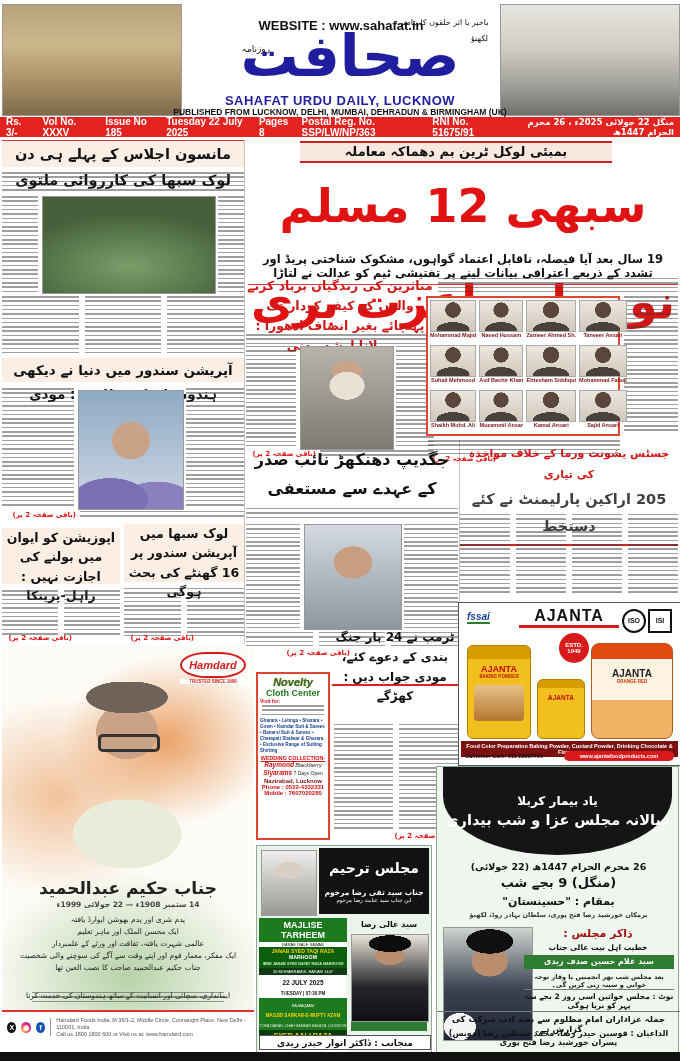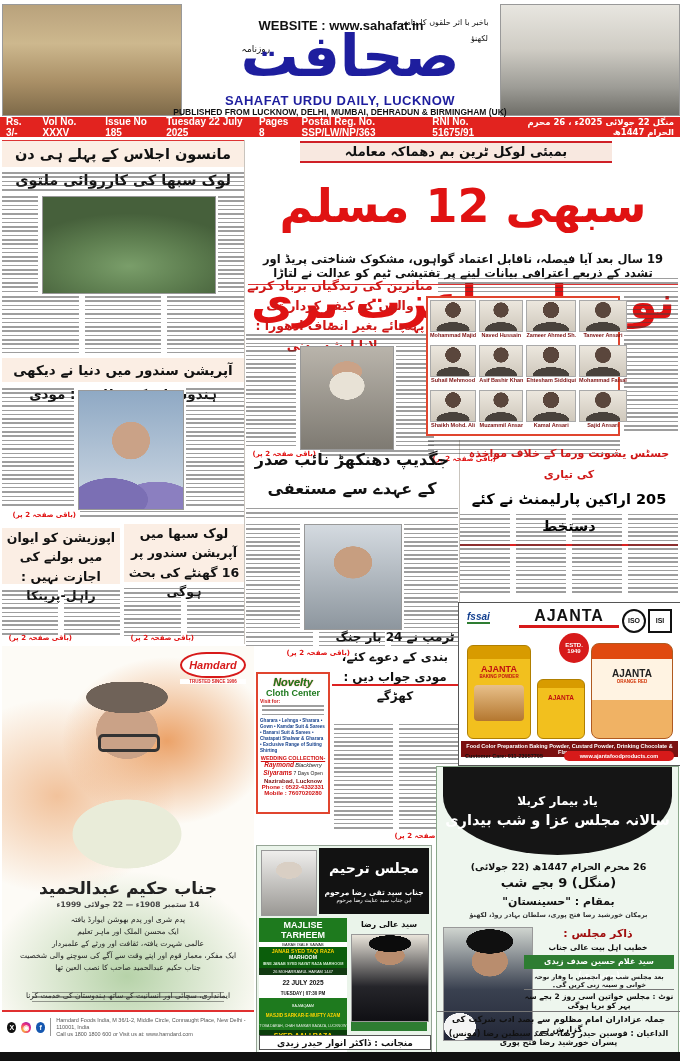--- a/index.html
+++ b/index.html
@@ -219,21 +219,21 @@
   <div class="abs ftx" style="left:404px;top:524px;width:54px;height:104px;"></div>
   <div class="abs cols" style="left:246px;top:632px;width:212px;height:16px;">
       <i></i>
       <i></i>
       <i></i>
     </div>
   <div class="abs note urdu" style="left:284px;top:649px;width:66px;">(باقی صفحہ 2 پر)</div>
 
   <div class="abs" style="left:460px;top:444px;width:218px;text-align:center;border-bottom:2px solid #d22;padding-bottom:3px;">
     <div class="urdu hd" style="font-size:11px;color:#d01818;line-height:1.9;">جسٹس یشونت ورما کے خلاف مواخذہ کی تیاری</div>
-    <div class="urdu hd" style="font-size:14.5px;color:#000000;line-height:1.9;">205 اراکین پارلیمنٹ نے کئے دستخط</div>
+    <div class="urdu hd" style="font-size:14.5px;color:#404040;line-height:1.9;">205 اراکین پارلیمنٹ نے کئے دستخط</div>
   </div>
   <div class="abs cols" style="left:460px;top:514px;width:218px;height:82px;">
       <i></i>
       <i></i>
       <i></i>
       <i></i>
     </div>
 
   <div class="abs ajanta" style="left:458px;top:602px;width:221px;height:162px;">
     <div class="abs" style="left:8px;top:8px;font-size:10px;font-weight:bold;font-style:italic;color:#123f8f;border-bottom:2px solid #2e7d32;">fssai</div>
@@ -261,21 +261,21 @@
     <div class="abs pill" style="right:6px;top:148px;width:110px;font-size:5.5px;padding:2px 0;">www.ajantafoodproducts.com</div>
   </div>
 
   <div class="abs urdu hd" style="left:332px;top:628px;width:126px;height:56px;font-size:12px;line-height:1.65;border-bottom:2px solid #d22;">ٹرمپ نے 24 بار جنگ بندی کے دعوے کئے، مودی جواب دیں : کھڑگے</div>
   <div class="abs cols" style="left:334px;top:724px;width:124px;height:108px;">
       <i></i>
       <i></i>
     </div>
   <div class="abs note urdu" style="left:392px;top:832px;width:66px;">(باقی صفحہ 2 پر)</div>
 
-  <div class="abs novelty" style="left:256px;top:672px;width:74px;height:142px;box-sizing:border-box;padding:2px;text-align:center;overflow:hidden;">
+  <div class="abs novelty" style="left:256px;top:672px;width:74px;height:168px;box-sizing:border-box;padding:2px;text-align:center;overflow:hidden;">
     <div style="font-size:11px;font-weight:bold;font-style:italic;color:#1e7a1e;text-shadow:0 0 1px #e0452f;">Novelty</div>
     <div style="font-size:9px;font-weight:bold;color:#1e7a1e;">Cloth Center</div>
     <div style="font-size:5px;font-weight:bold;color:#d01010;text-align:left;">Visit for:</div>
     <div class="ftx" style="height:12px;margin:1px 2px;"></div>
     <div style="font-size:4.6px;font-weight:bold;color:#16418c;line-height:6px;text-align:left;">Gharara • Lehnga • Sharara • Gown • Kamdar Suit &amp; Sarees • Banarsi Suit &amp; Sarees • Chatapati Shalwar &amp; Gharara • Exclusive Range of Suiting Shirting</div>
     <div style="font-size:5.4px;font-weight:bold;color:#d01010;text-decoration:underline;margin-top:1px;">WEDDING COLLECTION-</div>
     <div style="line-height:7px;">
       <span style="font-size:6.5px;font-weight:bold;font-style:italic;color:#d01010;">Raymond</span>
       <span style="font-size:5.6px;font-style:italic;color:#222;">Blackberry</span>
       <span style="font-size:6.5px;font-weight:bold;font-style:italic;color:#d01010;">Siyarams</span>

